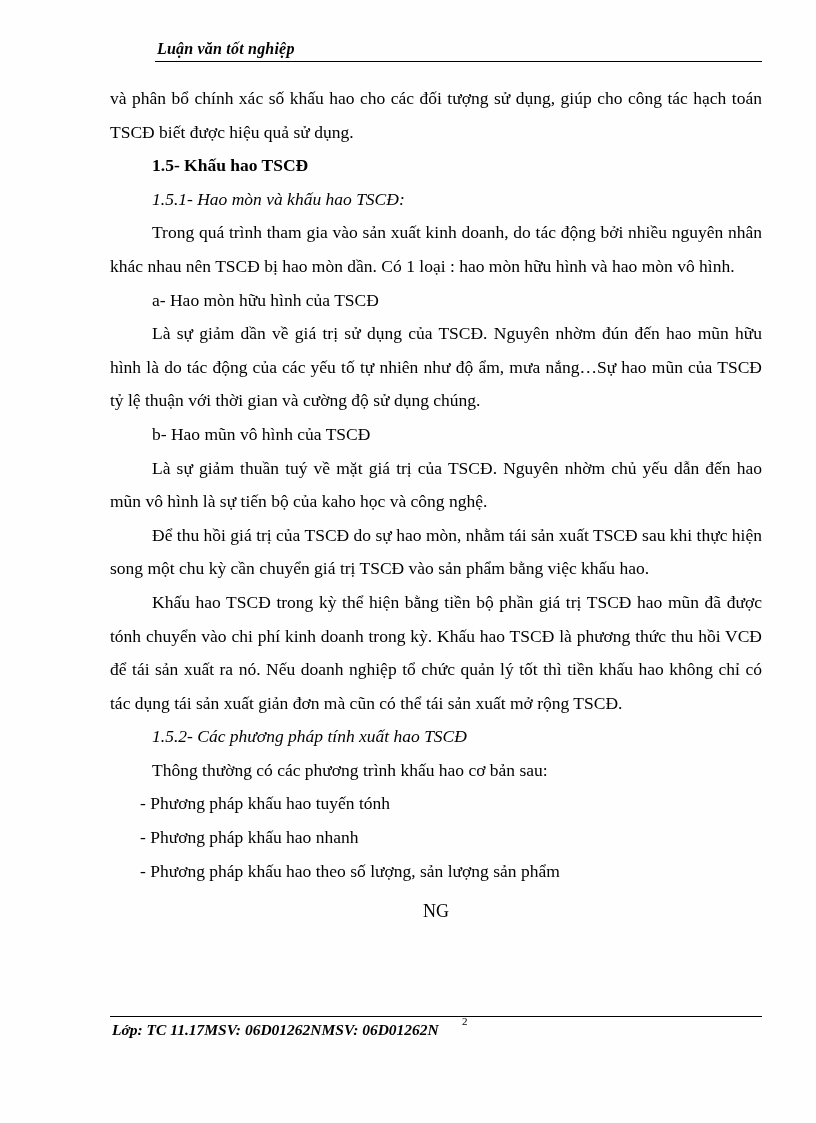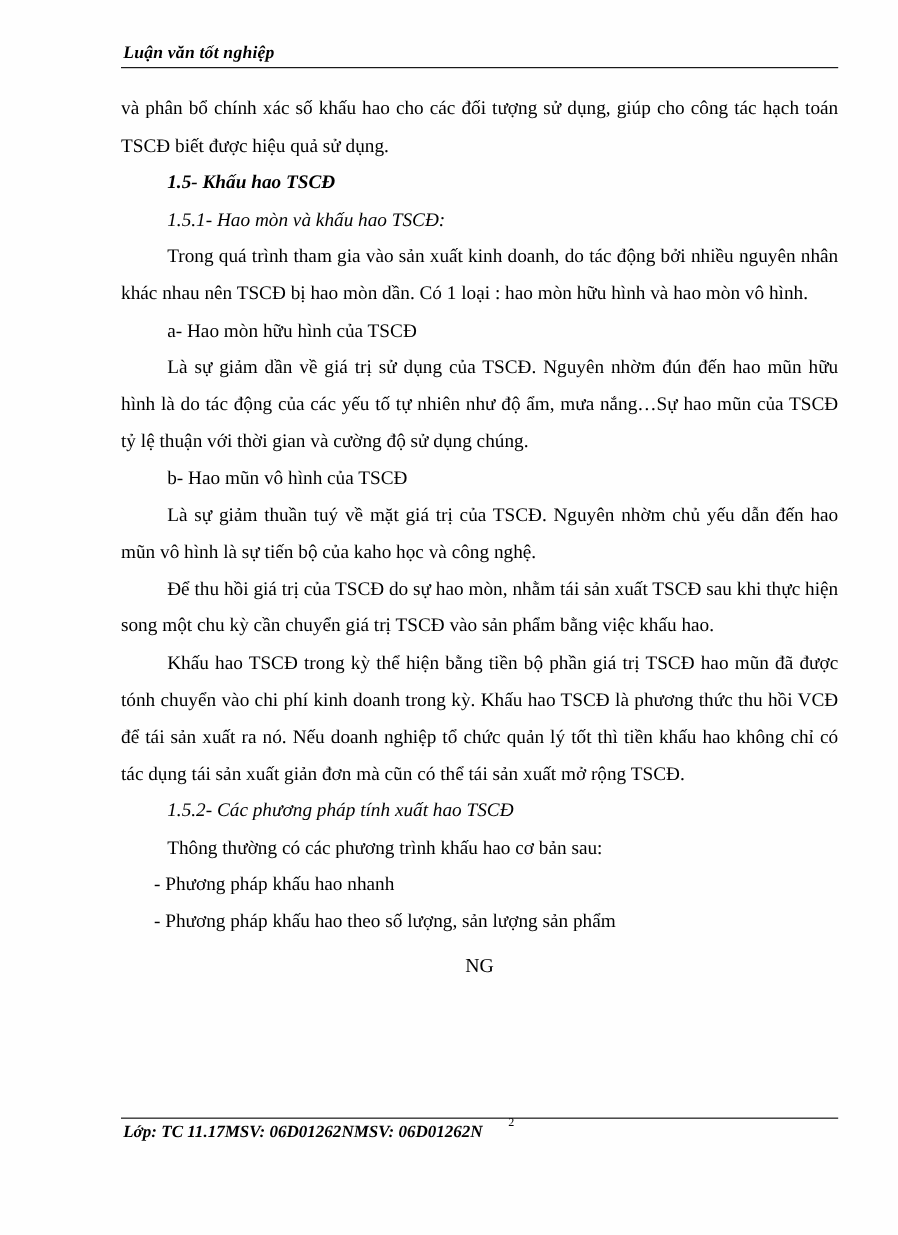--- a/index.html
+++ b/index.html
@@ -23,20 +23,21 @@
   }
   .content {
     position: absolute;
     left: 110px;
     top: 40px;
     width: 652px;
   }
   .header-zone {
     position: relative;
     padding-bottom: 4px;
+    margin-left: 45px;
   }
   .header-title {
     font-family: "Liberation Serif", serif;
     font-weight: bold;
     font-style: italic;
     font-size: 16px;
     letter-spacing: 0.2px;
     padding-left: 2px;
   }
   .rule {
@@ -56,21 +57,20 @@
     margin: 0;
   }
   .indent {
     text-indent: 42px;
   }
   .indent-sm {
     text-indent: 30px;
   }
   .heading-bold-italic {
     font-weight: bold;
-    font-style: italic;
     text-indent: 42px;
   }
   .sub-italic {
     font-style: italic;
     text-indent: 42px;
   }
   .just {
     text-align: justify;
   }
   .formula-head {
@@ -145,20 +145,21 @@
       <p class="indent just">Là sự giảm thuần tuý về mặt giá trị của TSCĐ. Nguyên nhờm chủ yếu dẫn đến hao mũn vô hình là sự tiến bộ của kaho học và công nghệ.</p>
 
       <p class="indent just">Để thu hồi giá trị của TSCĐ do sự hao mòn, nhằm tái sản xuất TSCĐ sau khi thực hiện song một chu kỳ cần chuyển giá trị TSCĐ vào sản phẩm bằng việc khấu hao.</p>
 
       <p class="indent just">Khấu  hao TSCĐ trong kỳ thể hiện bằng tiền bộ phần giá trị TSCĐ hao mũn đã được tónh chuyển vào chi phí kinh doanh trong kỳ. Khấu hao TSCĐ là phương thức thu hồi VCĐ để tái sản xuất ra nó. Nếu doanh nghiệp tổ chức quản lý tốt thì tiền khấu hao không chỉ có tác dụng tái sản xuất giản đơn mà cũn có thể tái sản xuất mở rộng TSCĐ.</p>
 
       <p class="sub-italic">1.5.2- Các phương pháp tính xuất hao TSCĐ</p>
 
       <p class="indent">Thông thường có các phương trình khấu hao cơ bản sau:</p>
 
+      <p class="indent-sm">- Phương pháp khấu hao tuyến tónh</p>
 
       <p class="indent-sm">- Phương pháp khấu hao nhanh</p>
 
       <p class="indent-sm">- Phương pháp khấu hao theo số lượng, sản lượng sản phẩm</p>
 
 
       <p class="formula-body">NG</p>
 
     </div>
   </div>

